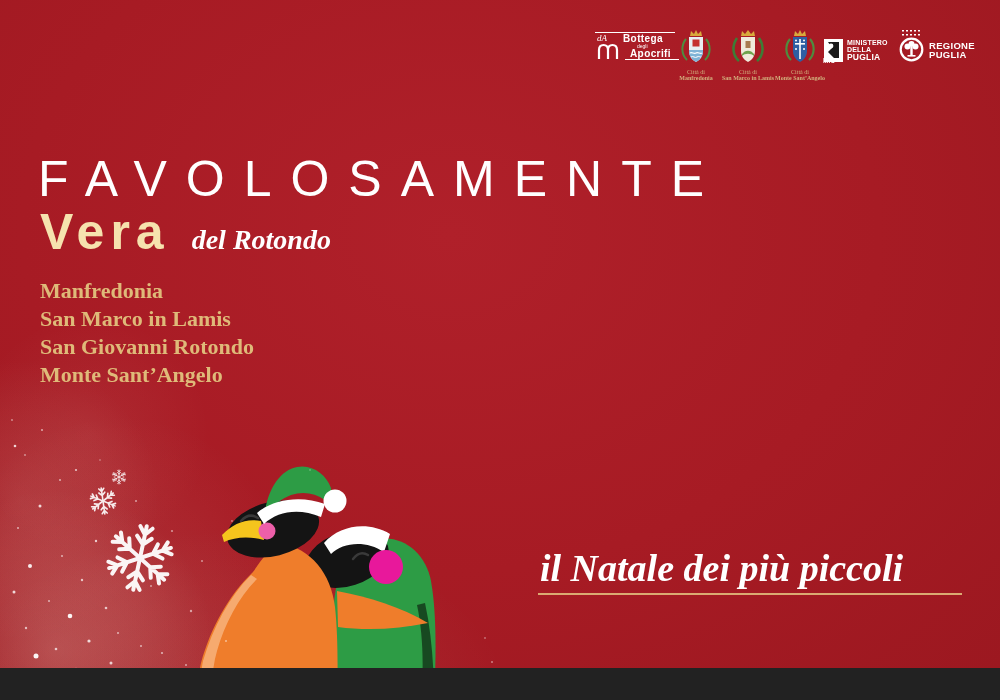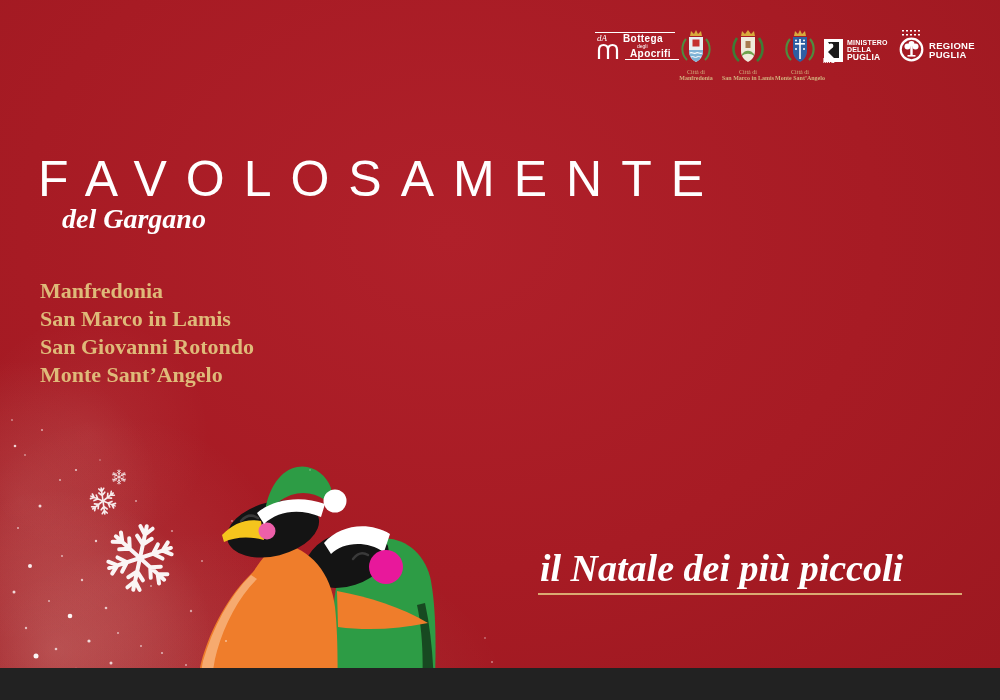--- a/index.html
+++ b/index.html
@@ -160,21 +160,22 @@
       </svg>
       <div class="regione-text">
         <div>REGIONE</div>
         <div>PUGLIA</div>
       </div>
     </div>
   </div>
 
   <div class="title">FAVOLOSAMENTE</div>
   <div class="subtitle-row">
-    <span class="del-gargano">del Gargano</span>
+    <span class="vera">Vera</span>
+    <span class="del-gargano">del Rotondo</span>
   </div>
 
   <div class="towns">
     <div>Manfredonia</div>
     <div>San Marco in Lamis</div>
     <div>San Giovanni Rotondo</div>
     <div>Monte Sant’Angelo</div>
   </div>
 
   <svg class="penguins" width="320" height="245" viewBox="0 0 320 245">

